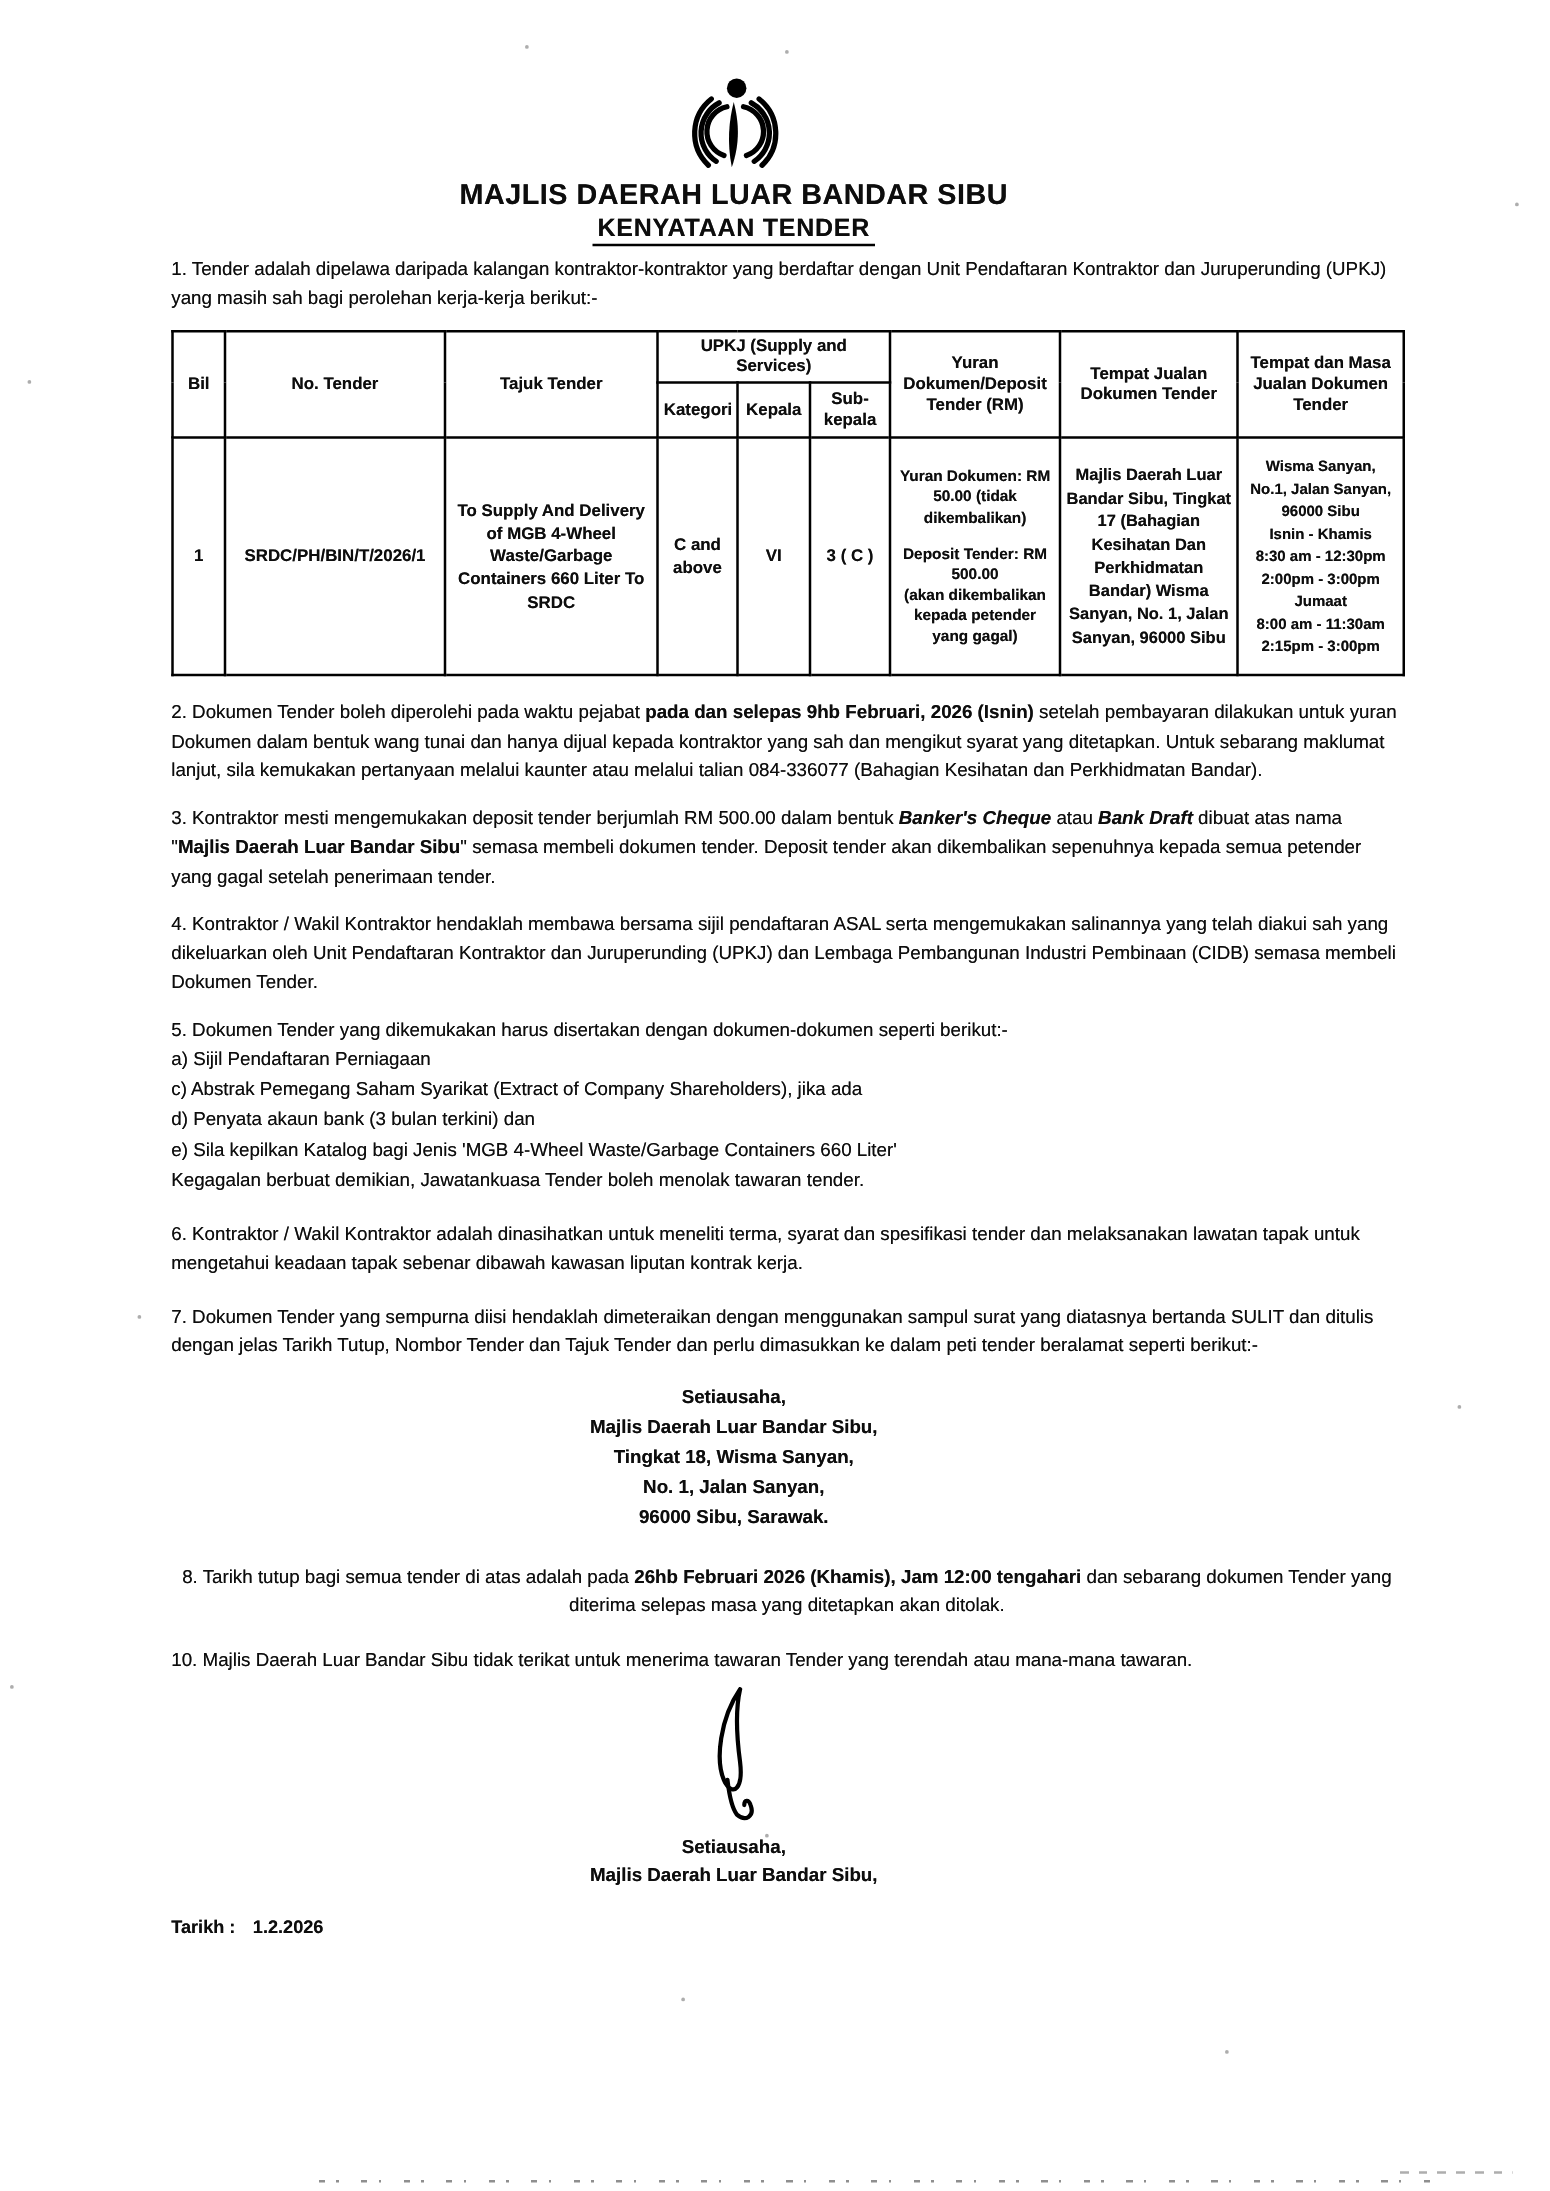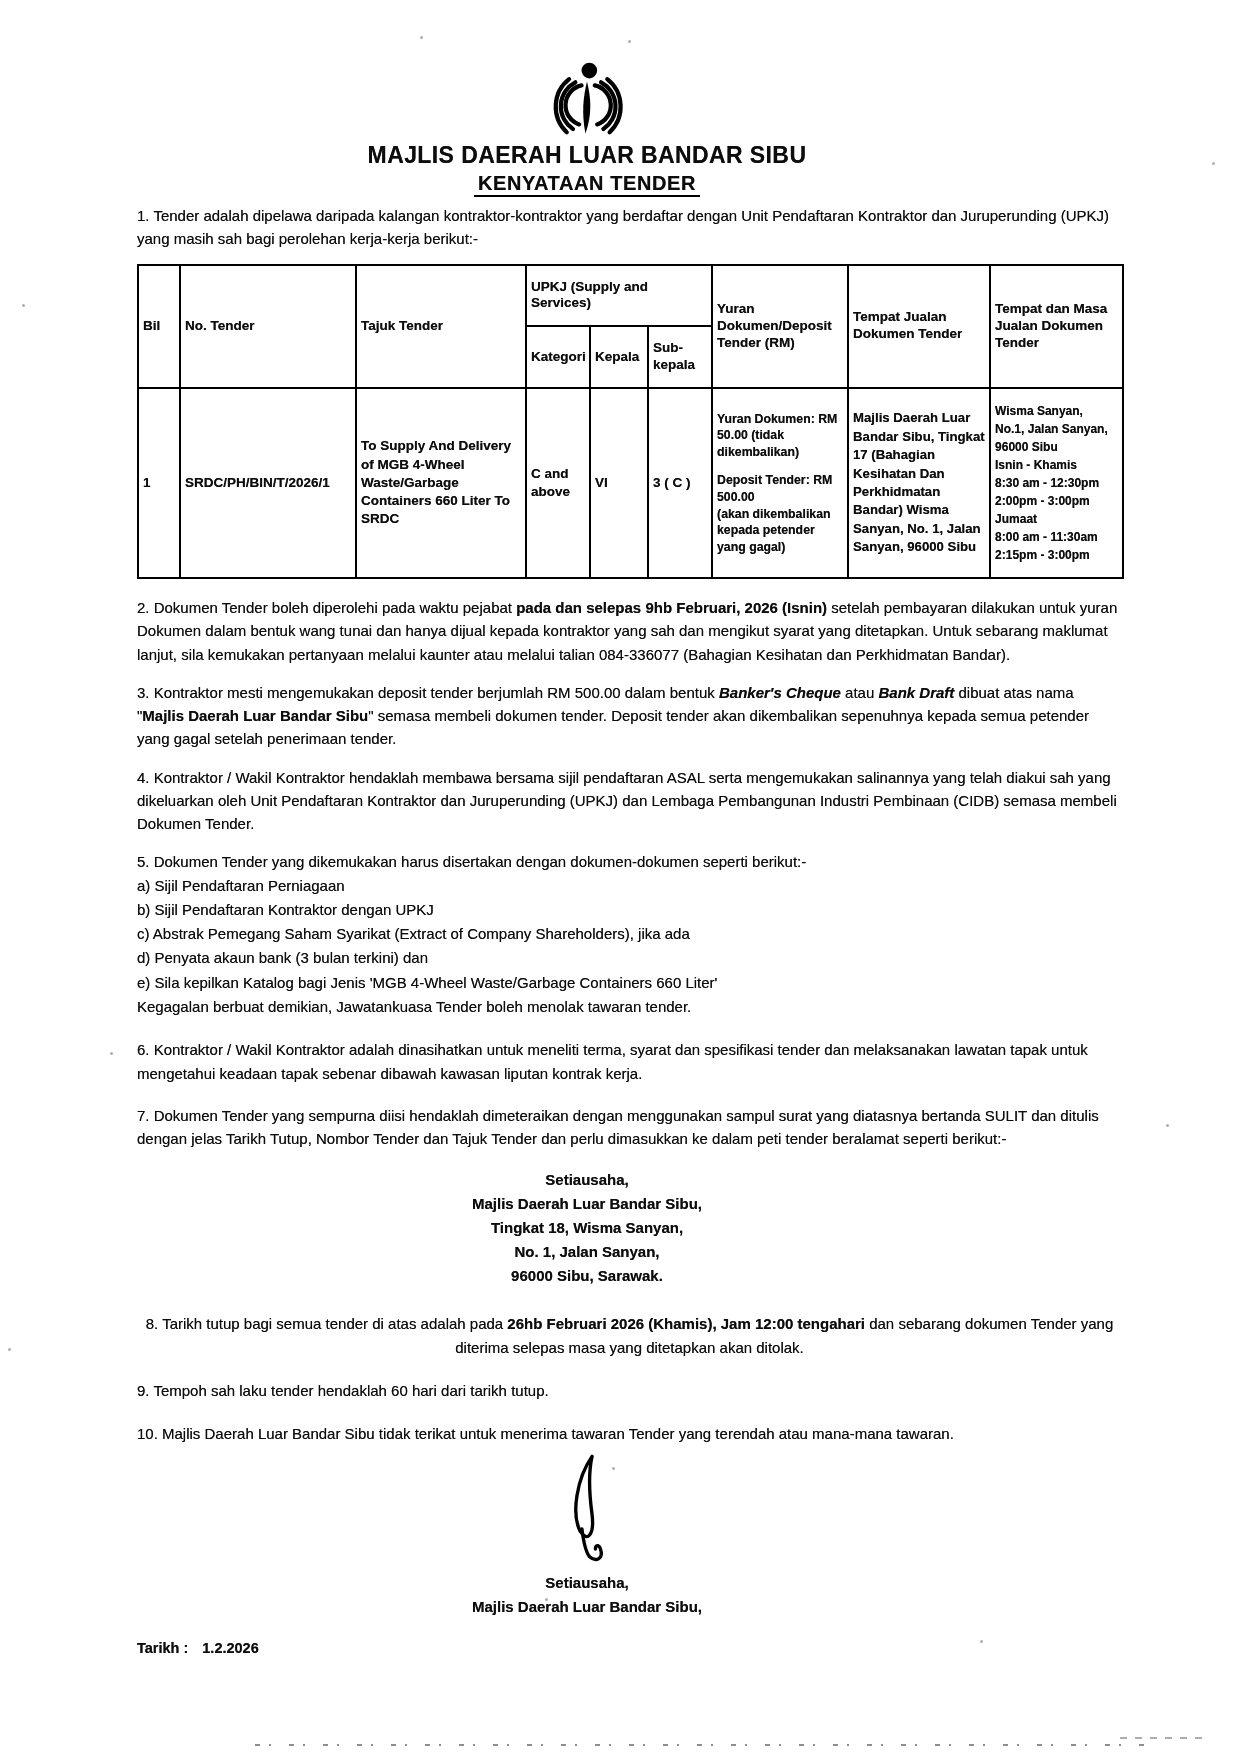--- a/index.html
+++ b/index.html
@@ -21,22 +21,22 @@
 
   
   .para { font-size:15px; line-height:1.55; margin-top:15px; text-align:left; }
   .b { font-weight:bold; }
   .bi { font-weight:bold; font-style:italic; }
   .list-line { font-size:15px; line-height:1.62; }
 
   
   table.tender { border-collapse:collapse; width:985px; margin-top:13px; table-layout:fixed; }
   table.tender th, table.tender td {
-    border:2px solid #000; text-align:left; vertical-align:middle;
-    font-weight:bold; padding:13px 4px;
+    border:2px solid #000; text-align:center; vertical-align:middle;
+    font-weight:bold; padding:3px 4px;
   }
   table.tender th { font-size:13.5px; line-height:1.25; }
   td.c-body { font-size:13.5px; line-height:1.35; }
   td.c-yuran { font-size:12.3px; line-height:1.35; }
   td.c-tempat { font-size:13.2px; line-height:1.4; }
   td.c-masa { font-size:12px; line-height:1.5; }
   .yuran-p1 { margin-bottom:12px; }
   .row-h { height:190px; }
 
   
@@ -142,41 +142,39 @@
       </table>
 
     <div class="para" style="margin-top:17px;"><span>2. Dokumen Tender boleh diperolehi pada waktu pejabat </span><span class="b">pada dan selepas 9hb Februari, 2026 (Isnin)</span><span> setelah pembayaran dilakukan untuk yuran Dokumen dalam bentuk wang tunai dan hanya dijual kepada kontraktor yang sah dan mengikut syarat yang ditetapkan. Untuk sebarang maklumat lanjut, sila kemukakan pertanyaan melalui kaunter atau melalui talian 084-336077 (Bahagian Kesihatan dan Perkhidmatan Bandar).</span></div>
 
     <div class="para"><span>3. Kontraktor mesti mengemukakan deposit tender berjumlah RM 500.00 dalam bentuk </span><span class="bi">Banker's Cheque</span><span> atau </span><span class="bi">Bank Draft</span><span> dibuat atas nama "</span><span class="b">Majlis Daerah Luar Bandar Sibu</span><span>" semasa membeli dokumen tender. Deposit tender akan dikembalikan sepenuhnya kepada semua petender yang gagal setelah penerimaan tender.</span></div>
 
     <div class="para">4. Kontraktor / Wakil Kontraktor hendaklah membawa bersama sijil pendaftaran ASAL serta mengemukakan salinannya yang telah diakui sah yang dikeluarkan oleh Unit Pendaftaran Kontraktor dan Juruperunding (UPKJ) dan Lembaga Pembangunan Industri Pembinaan (CIDB) semasa membeli Dokumen Tender.</div>
 
     <div class="para">5. Dokumen Tender yang dikemukakan harus disertakan dengan dokumen-dokumen seperti berikut:-</div>
     <div class="list-line">a) Sijil Pendaftaran Perniagaan</div>
-    <div class="list-line">b) Sijil Pendaftaran Kontraktor dengan UPKJ</div>
     <div class="list-line">c) Abstrak Pemegang Saham Syarikat (Extract of Company Shareholders), jika ada</div>
     <div class="list-line">d) Penyata akaun bank (3 bulan terkini) dan</div>
     <div class="list-line">e) Sila kepilkan Katalog bagi Jenis 'MGB 4-Wheel Waste/Garbage Containers 660 Liter'</div>
     <div class="list-line">Kegagalan berbuat demikian, Jawatankuasa Tender boleh menolak tawaran tender.</div>
 
     <div class="para" style="margin-top:19px;">6. Kontraktor / Wakil Kontraktor adalah dinasihatkan untuk meneliti terma, syarat dan spesifikasi tender dan melaksanakan lawatan tapak untuk mengetahui keadaan tapak sebenar dibawah kawasan liputan kontrak kerja.</div>
 
     <div class="para" style="margin-top:19px;">7. Dokumen Tender yang sempurna diisi hendaklah dimeteraikan dengan menggunakan sampul surat yang diatasnya bertanda SULIT dan ditulis dengan jelas Tarikh Tutup, Nombor Tender dan Tajuk Tender dan perlu dimasukkan ke dalam peti tender beralamat seperti berikut:-</div>
 
     <div class="center-col address-block">
       <div>Setiausaha,</div>
       <div>Majlis Daerah Luar Bandar Sibu,</div>
       <div>Tingkat 18, Wisma Sanyan,</div>
       <div>No. 1, Jalan Sanyan,</div>
       <div>96000 Sibu, Sarawak.</div>
     </div>
 
     <div class="para" style="margin-top:24px;text-align:center;"><span>8. Tarikh tutup bagi semua tender di atas adalah pada </span><span class="b">26hb Februari 2026 (Khamis), Jam 12:00 tengahari</span><span> dan sebarang dokumen Tender yang diterima selepas masa yang ditetapkan akan ditolak.</span></div>
 
-    <div class="para" style="margin-top:20px;">9. Tempoh sah laku tender hendaklah 60 hari dari tarikh tutup.</div>
 
     <div class="para" style="margin-top:20px;">10. Majlis Daerah Luar Bandar Sibu tidak terikat untuk menerima tawaran Tender yang terendah atau mana-mana tawaran.</div>
 
     <div class="center-col sig-wrap">
       <svg width="60" height="118" viewBox="0 0 60 140">
         <g fill="none" stroke="#000" stroke-width="4" stroke-linecap="round">
           <path d="M36 4 C18 30 11 72 22 93 C30 106 39 98 36 73 C33 51 31 26 36 4"></path>
           <path d="M24 90 C26 107 29 118 33 123 C41 130 50 125 46 114 C44 108 40 109 40 114"></path>
         </g>
       </svg>

